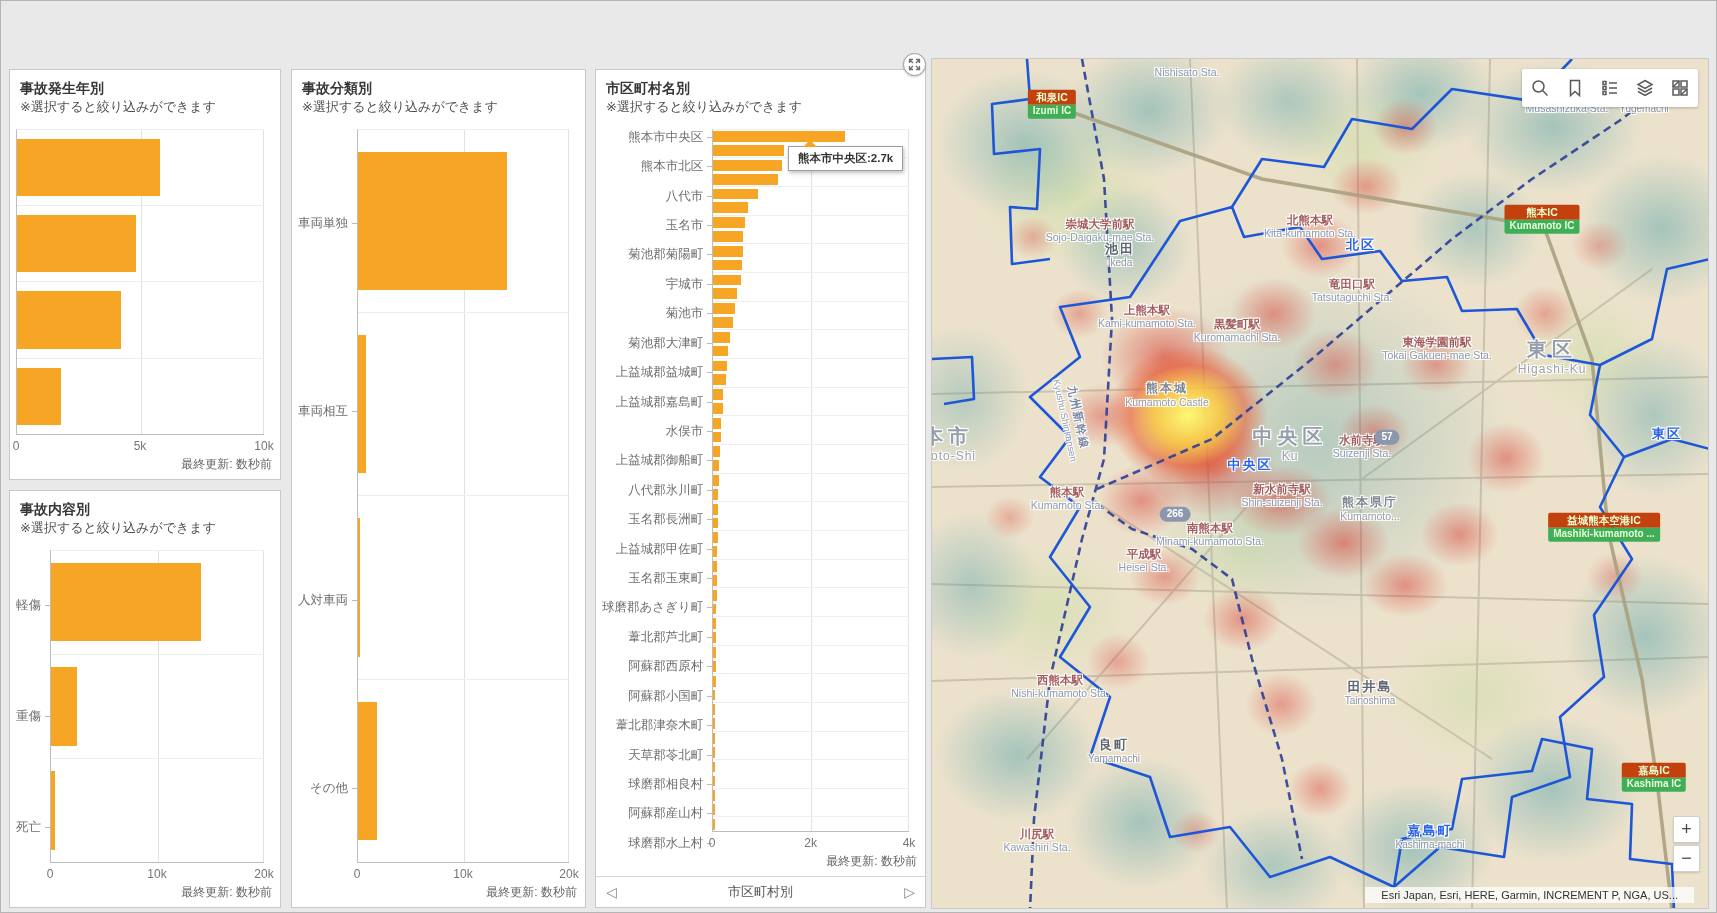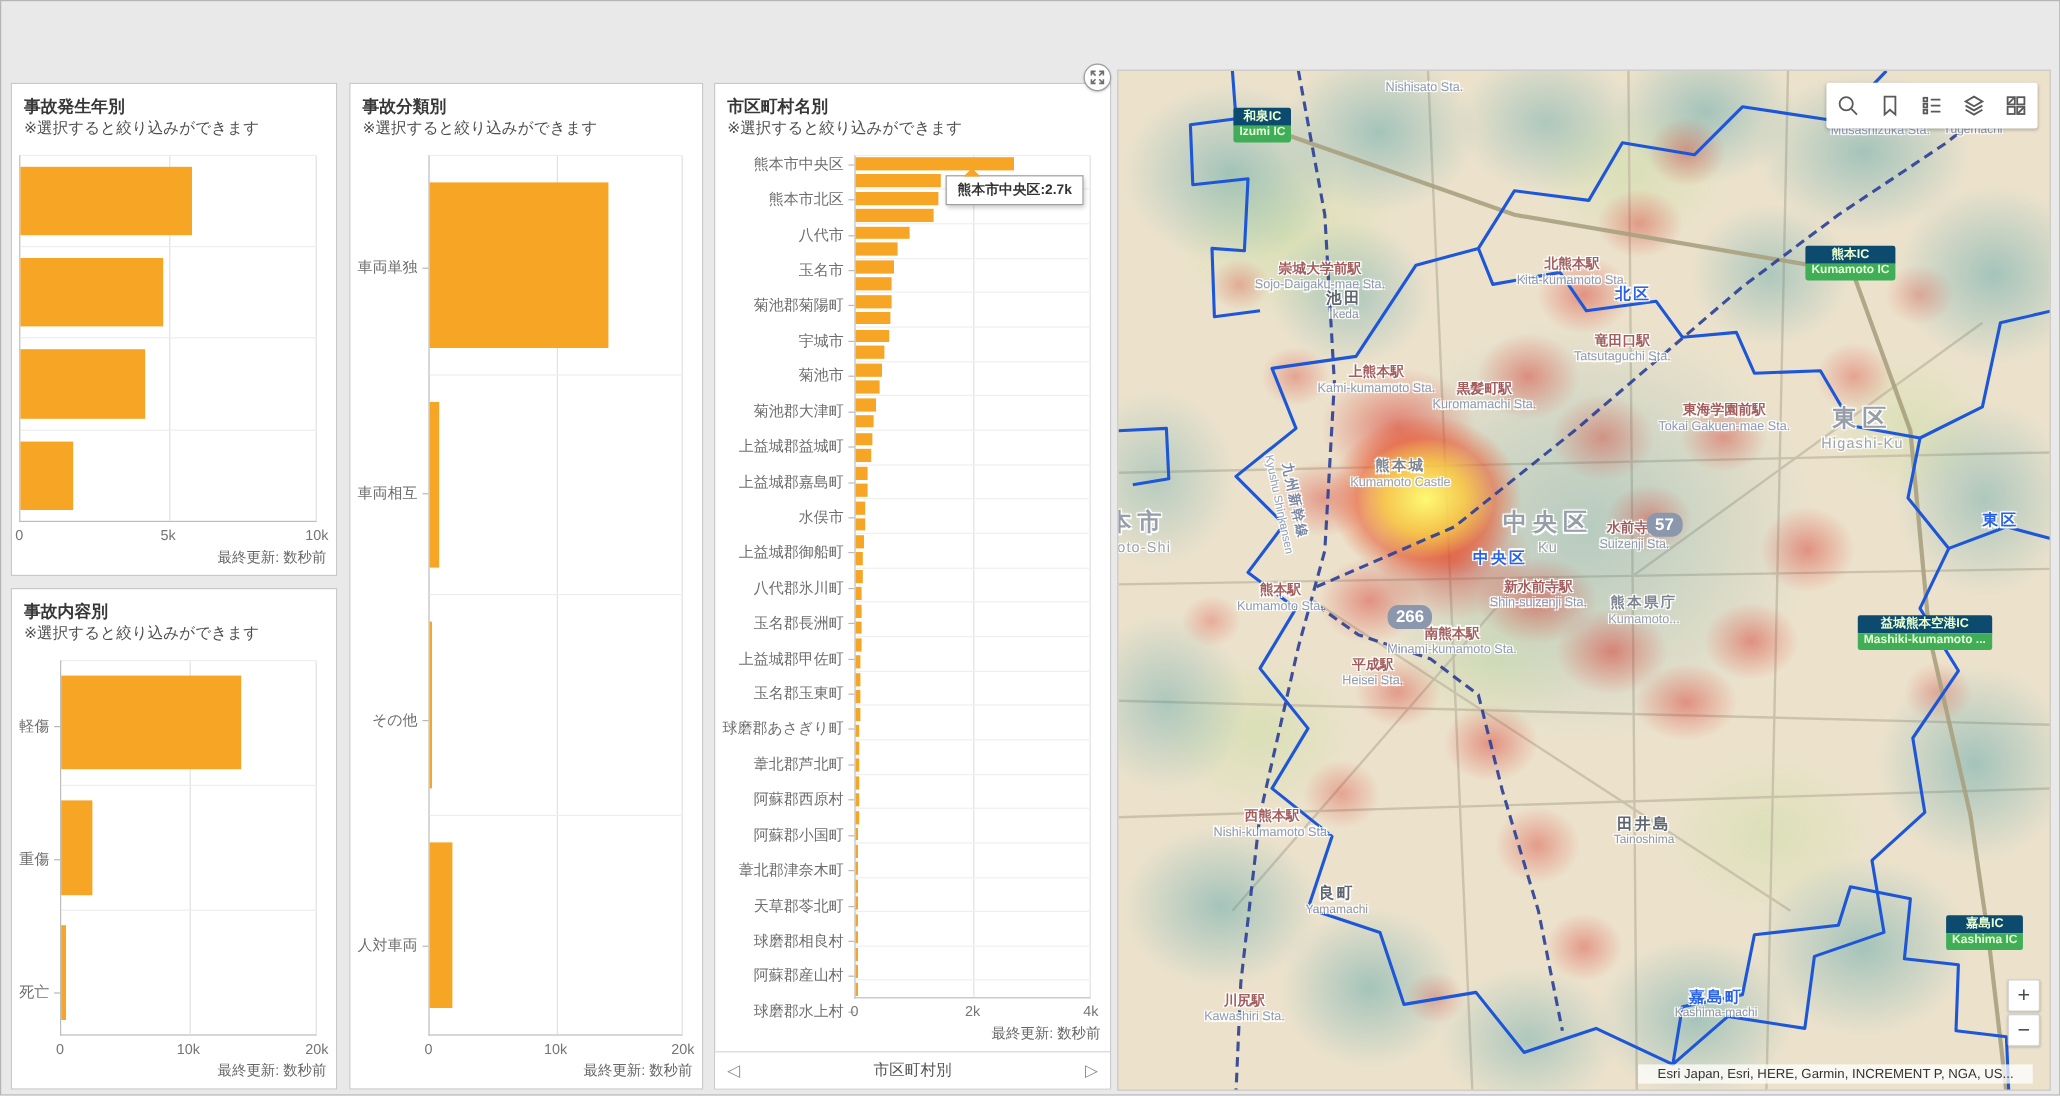--- a/index.html
+++ b/index.html
@@ -110,23 +110,23 @@
   .l-place .jp { color:#5f6670; font-size:13px; font-weight:bold; letter-spacing:2px; }
   .l-place .en { color:#8d95a1; font-size:10px; }
   .l-place-blue .jp { color:#2a63e8; font-size:13px; font-weight:bold; letter-spacing:2px; }
   .l-place-blue .en { color:#8d95a1; font-size:10px; }
   .l-poi .jp { color:#7d8591; font-size:12px; font-weight:bold; letter-spacing:2px; }
   .l-poi .en { color:#97a0ad; font-size:10.5px; }
   .l-rail { transform:translate(-50%,-50%) rotate(78deg); }
   .l-rail .jp { color:#7b88a3; font-size:11px; font-weight:bold; letter-spacing:2px; }
   .l-rail .en { color:#93a0b8; font-size:9.5px; }
   .l-ic { transform:translate(-50%,-50%); text-shadow:none; }
-  .l-ic .jp { background:#0c4a6e; color:#eaffd0; font-size:10.5px; font-weight:bold; padding:1px 2px; border-radius:2px 2px 0 0; }
+  .l-ic .jp { background:#c2410c; color:#eaffd0; font-size:10.5px; font-weight:bold; padding:1px 2px; border-radius:2px 2px 0 0; }
   .l-ic .en { background:#3fae57; color:#e6ffd8; font-size:10px; font-weight:bold; padding:0 5px 1px; border-radius:0 0 2px 2px; }
-  .l-route .jp { background:#8b97ad; color:#fff; font-size:14px; font-weight:bold; padding:1px 7px; border-radius:9px; text-shadow:none; }
+  .l-route .jp { background:#8b97ad; color:#fff; font-size:10px; font-weight:bold; padding:1px 7px; border-radius:9px; text-shadow:none; }
 
   .map-toolbar { position:absolute; top:10px; right:10px; width:176px; height:38px; background:#fff; border-radius:2px; box-shadow:0 1px 3px rgba(0,0,0,.25); display:flex; align-items:center; justify-content:space-around; z-index:10; }
   .tb-icon { width:22px; height:22px; display:flex; align-items:center; justify-content:center; cursor:pointer; }
   .tb-icon svg { stroke:#595959; fill:none; stroke-width:1.5; }
 
   .zoomctl { position:absolute; right:8px; bottom:36px; z-index:10; }
   .zoombtn { width:27px; height:27px; background:#fff; border:1px solid #cfcfcf; border-radius:2px; display:flex; align-items:center; justify-content:center; font-size:18px; color:#4a4a4a; cursor:pointer; box-shadow:0 1px 2px rgba(0,0,0,.15); }
   .zoombtn + .zoombtn { margin-top:2px; }
 
   .attribution { position:absolute; right:14px; bottom:5px; background:rgba(255,255,255,.75); font-size:11px; color:#323232; padding:2px 16px; z-index:10; }
@@ -214,22 +214,22 @@
 
   <div class="panel chart-wide" id="classification" style="left:290px;top:68px;width:295px;height:839px;">
     <div class="panel-header">
       <div class="panel-title">事故分類別</div>
       <div class="panel-sub">※選択すると絞り込みができます</div>
     </div>
     <div class="chart">
         <div class="ylabels">
           <div class="ylabel">車両単独</div>
           <div class="ylabel">車両相互</div>
+          <div class="ylabel">人対車両</div>
           <div class="ylabel">その他</div>
-          <div class="ylabel">人対車両</div>
         </div>
       <div class="plotwrap">
         <div class="plot">
             <div class="vgrid" style="left:50%"></div>
             <div class="vgrid" style="right:0"></div>
             <div class="bands">
               <div class="band">
                 <div class="bar" style="width: 70.5%;"></div>
               </div>
               <div class="band">

